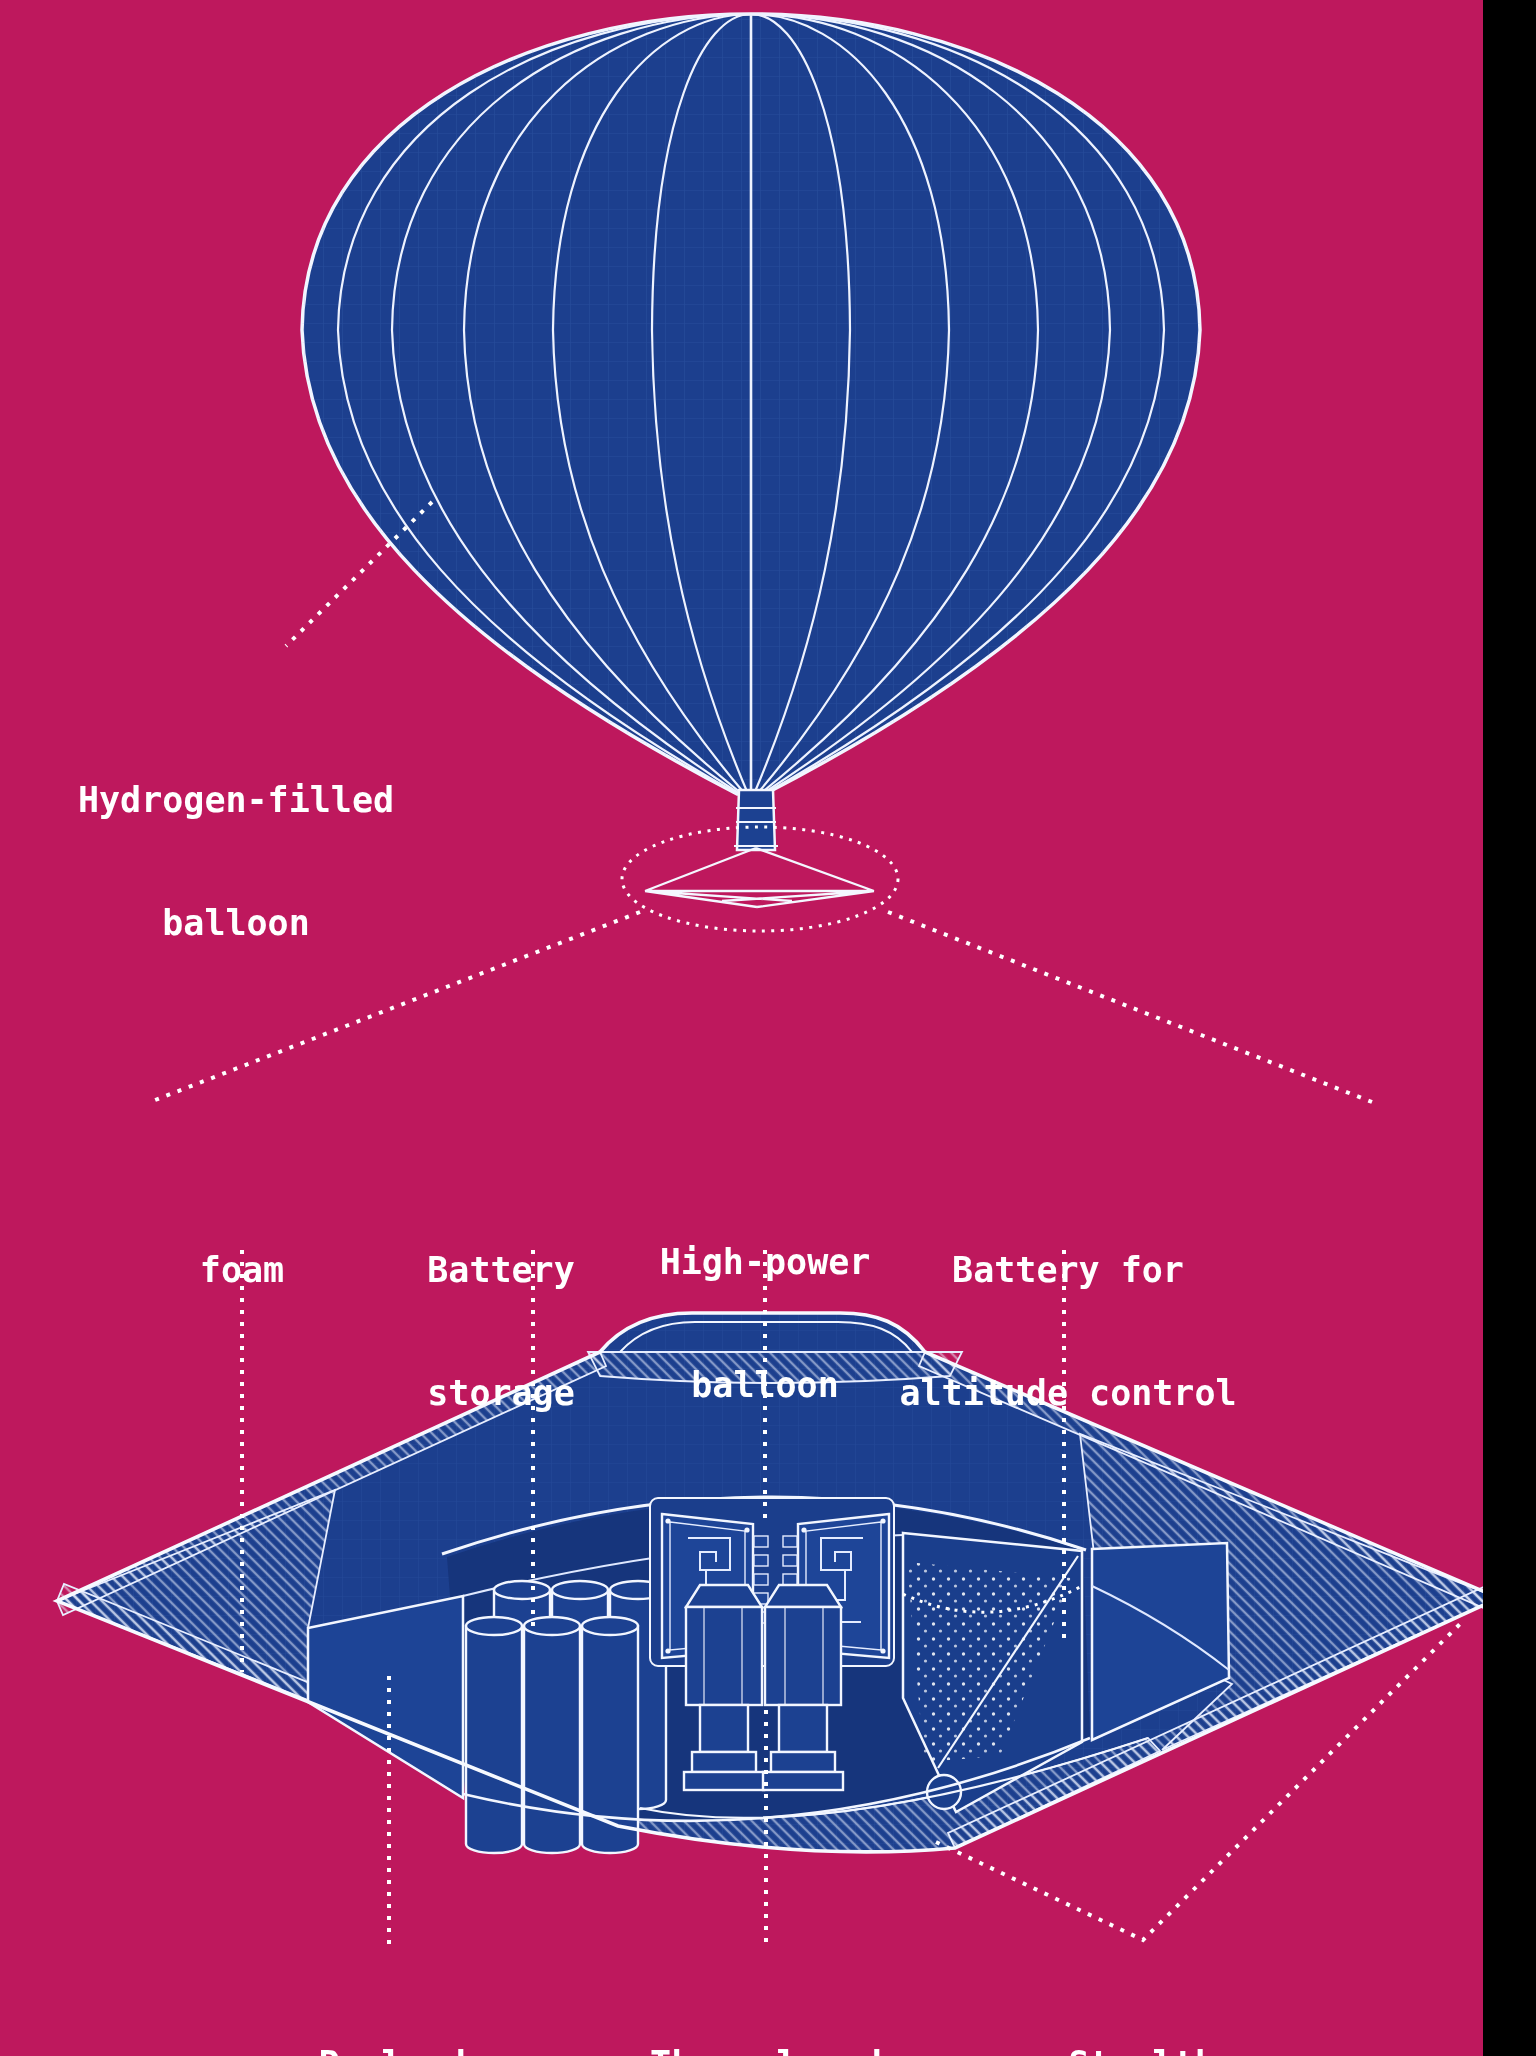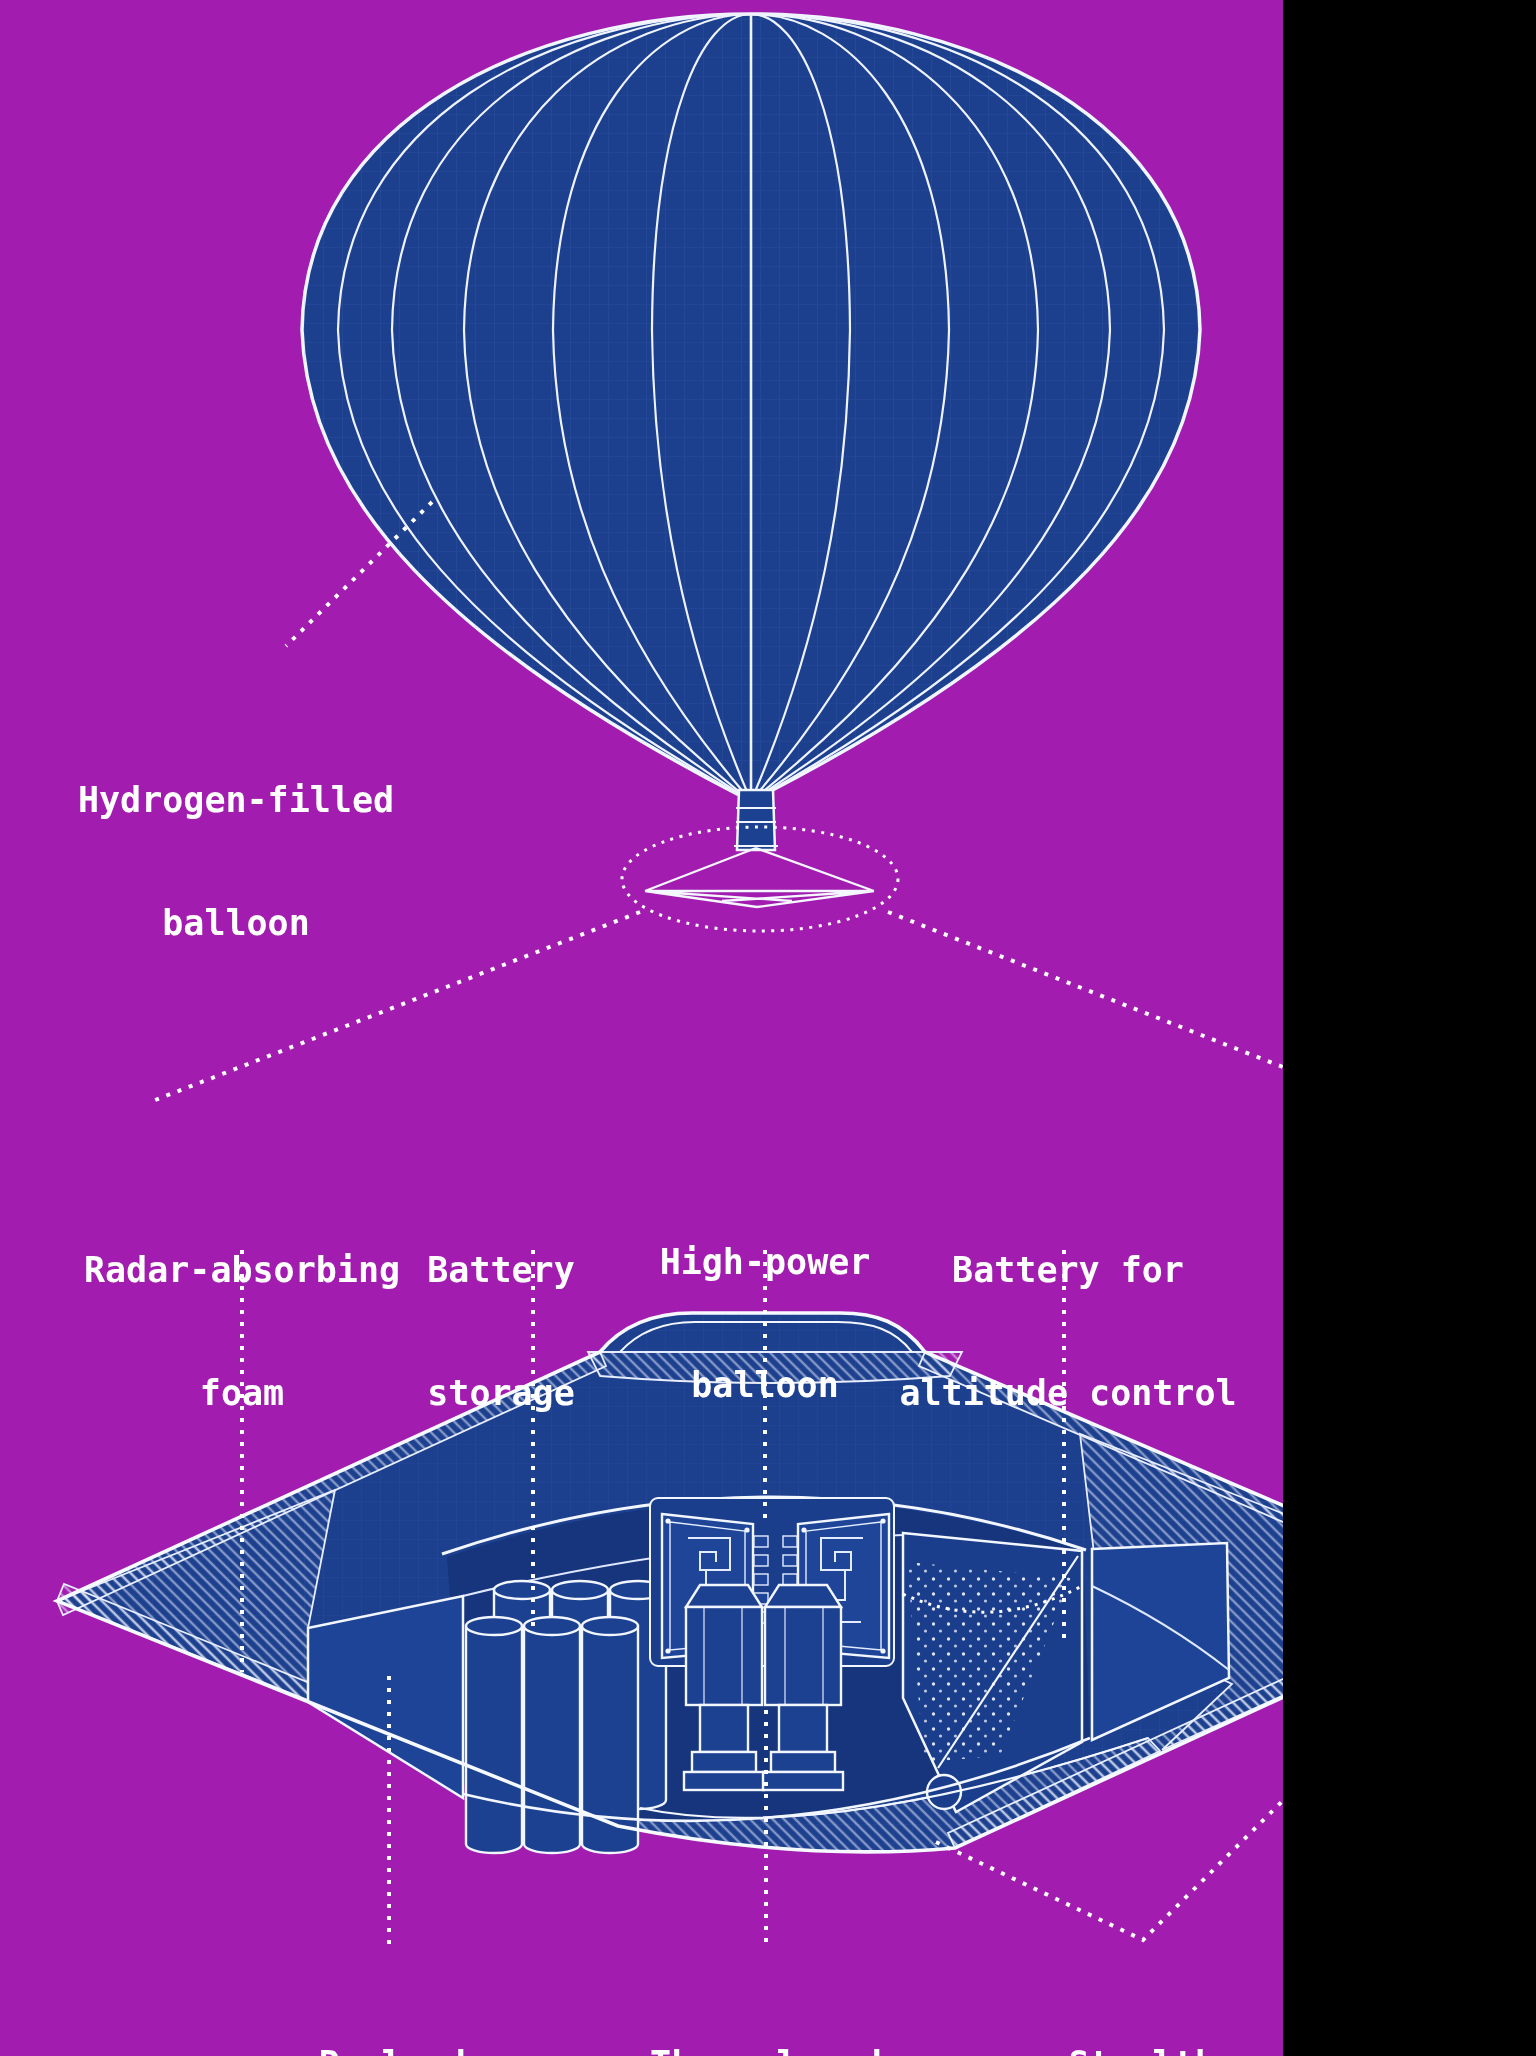--- a/index.html
+++ b/index.html
@@ -1,17 +1,17 @@
 <!DOCTYPE html>
 <html><head>
 <meta charset="utf-8">
 <style>
   html,body{margin:0;padding:0;background:#000;}
   #stage{
-    position:relative;width:1283px;height:2056px;background:#a21caf;overflow:hidden;
+    position:relative;width:1483px;height:2056px;background:#be185d;overflow:hidden;
     font-family:"DejaVu Sans Mono","Liberation Mono",monospace;
   }
   #art{position:absolute;left:0;top:0;width:1536px;height:2056px;}
   .lbl{
     position:absolute;transform:translateX(-50%);
     color:#ffffff;font-size:35px;line-height:41px;font-weight:700;
     text-align:center;white-space:pre;letter-spacing:0px;
   }
 </style>
 </head>
@@ -197,21 +197,20 @@
       <path d="M936 1842 L1143 1940 L1462 1622"></path>
     </g>
   </svg>
 
   <div class="lbl" style="left:236px;top:698px">
     <div>Hydrogen-filled</div>
     <div>balloon</div>
   </div>
 
   <div class="lbl" style="left:242px;top:1168px">
-    <div>Radar-absorbing</div>
     <div>foam</div>
   </div>
 
   <div class="lbl" style="left:501px;top:1168px">
     <div>Battery</div>
     <div>storage</div>
   </div>
 
   <div class="lbl" style="left:765px;top:1160px">
     <div>High-power</div>

